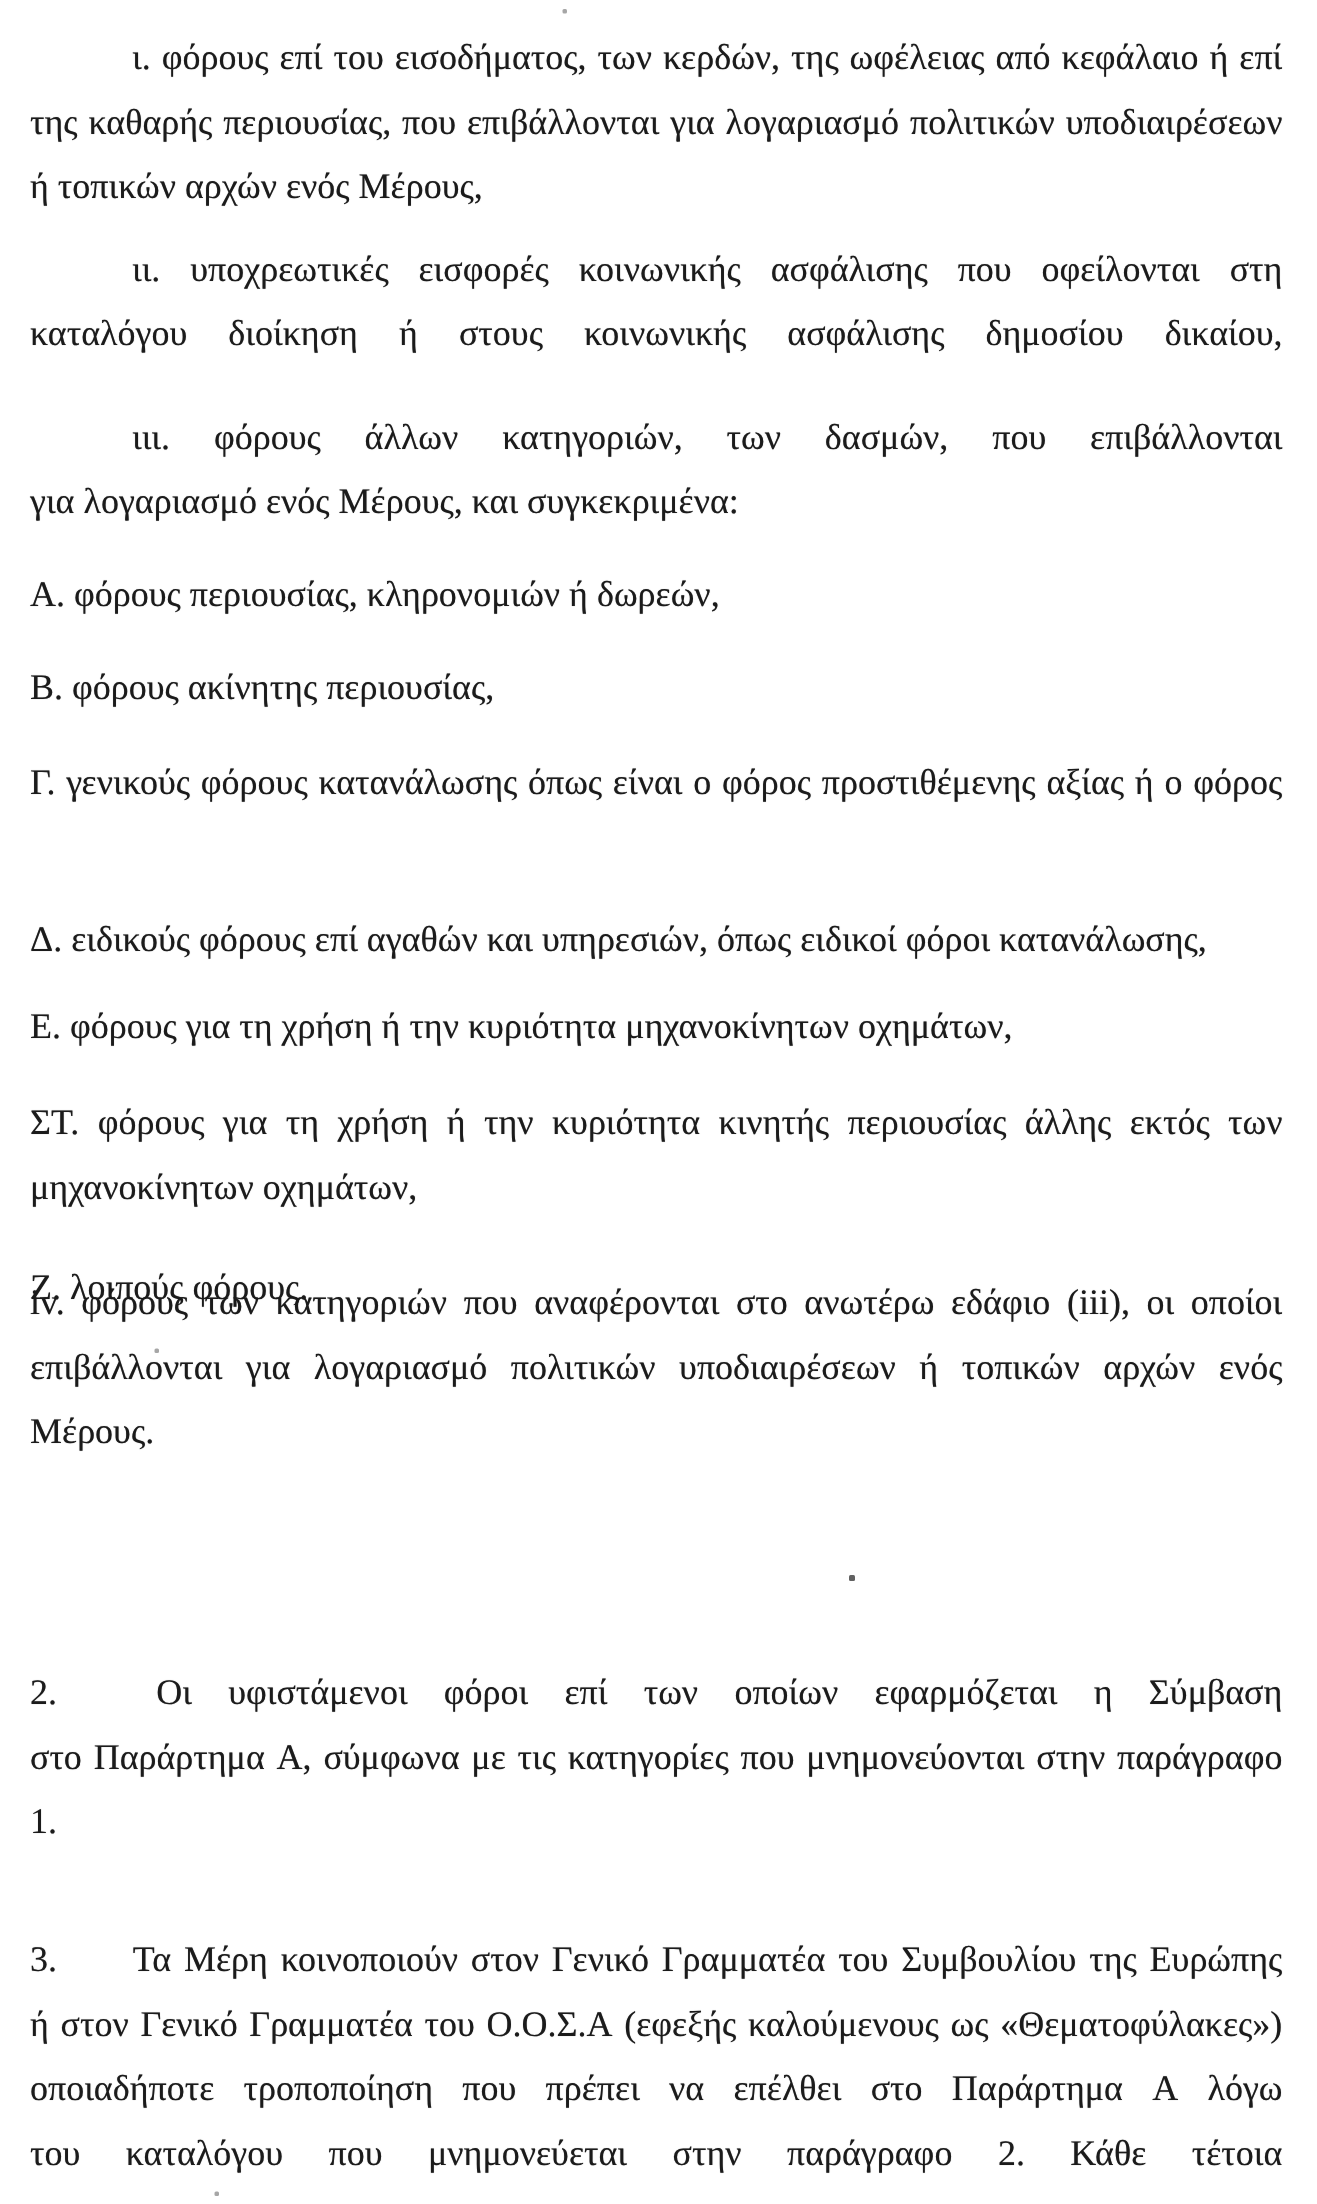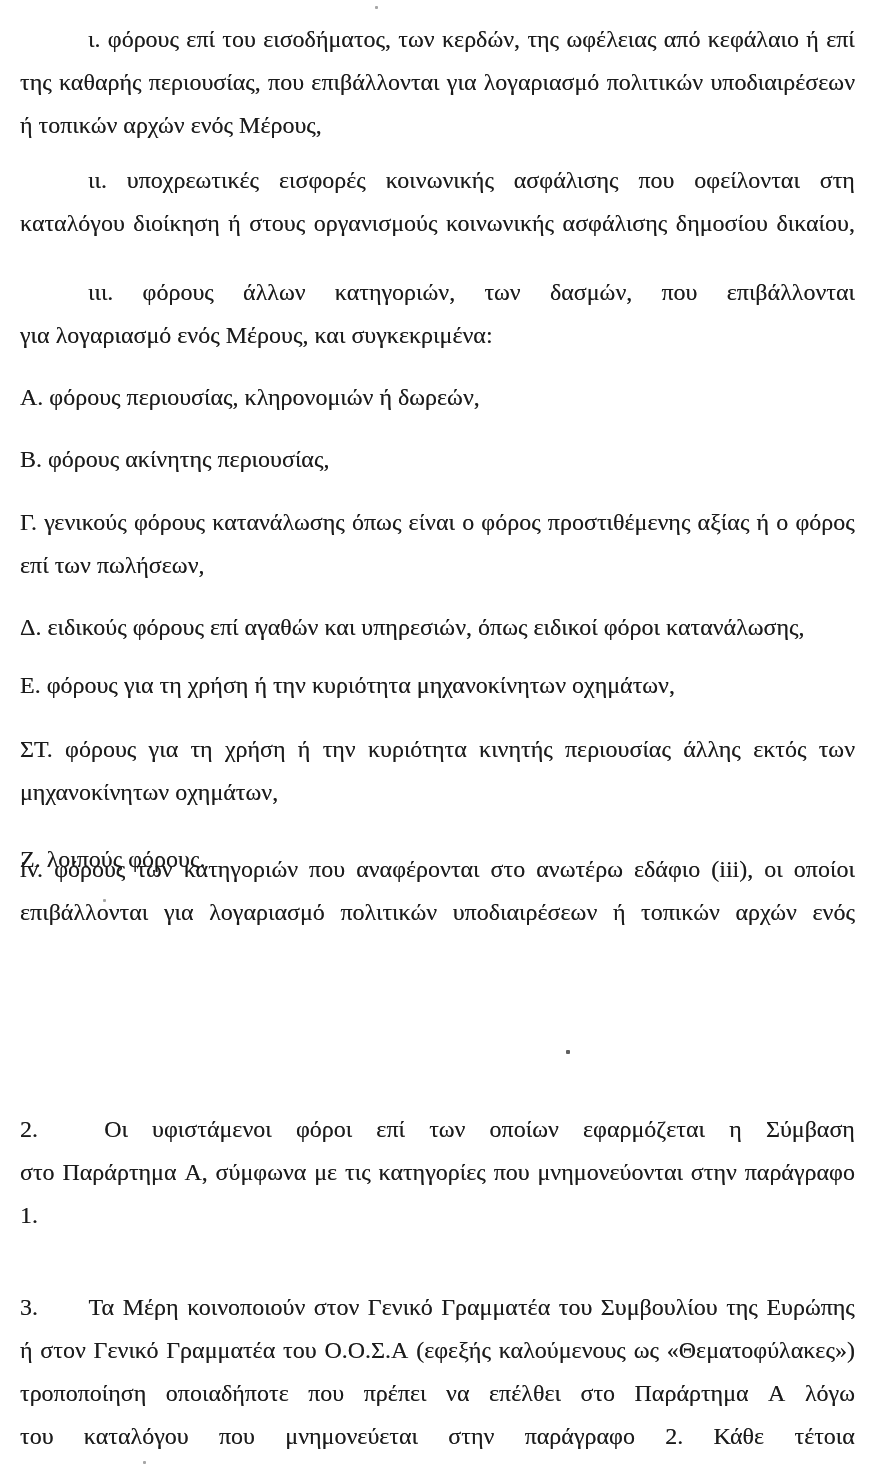--- a/index.html
+++ b/index.html
@@ -52,39 +52,38 @@
 <div class="page">
 
   <section class="para" style="top:18px">
     <div class="line justify indent"><span class="w">ι.</span><span class="w">φόρους</span><span class="w">επί</span><span class="w">του</span><span class="w">εισοδήματος,</span><span class="w">των</span><span class="w">κερδών,</span><span class="w">της</span><span class="w">ωφέλειας</span><span class="w">από</span><span class="w">κεφάλαιο</span><span class="w">ή</span><span class="w">επί</span></div>
     <div class="line justify"><span class="w">της</span><span class="w">καθαρής</span><span class="w">περιουσίας,</span><span class="w">που</span><span class="w">επιβάλλονται</span><span class="w">για</span><span class="w">λογαριασμό</span><span class="w">πολιτικών</span><span class="w">υποδιαιρέσεων</span></div>
     <div class="line">ή τοπικών αρχών ενός Μέρους,</div>
   </section>
 
   <section class="para" style="top:159px">
     <div class="line justify indent"><span class="w">ιι.</span><span class="w">υποχρεωτικές</span><span class="w">εισφορές</span><span class="w">κοινωνικής</span><span class="w">ασφάλισης</span><span class="w">που</span><span class="w">οφείλονται</span><span class="w">στη</span></div>
-    <div class="line justify"><span class="w">καταλόγου</span><span class="w">διοίκηση</span><span class="w">ή</span><span class="w">στους</span><span class="w">οργανισμούς</span><span class="w">κοινωνικής</span><span class="w">ασφάλισης</span><span class="w">δημοσίου</span><span class="w">δικαίου,</span></div>
+    <div class="line justify"><span class="w">καταλόγου</span><span class="w">διοίκηση</span><span class="w">ή</span><span class="w">στους</span><span class="w">κοινωνικής</span><span class="w">ασφάλισης</span><span class="w">δημοσίου</span><span class="w">δικαίου,</span></div>
   </section>
 
   <section class="para" style="top:271px">
     <div class="line justify indent"><span class="w">ιιι.</span><span class="w">φόρους</span><span class="w">άλλων</span><span class="w">κατηγοριών,</span><span class="w">των</span><span class="w">δασμών,</span><span class="w">που</span><span class="w">επιβάλλονται</span></div>
     <div class="line">για λογαριασμό ενός Μέρους, και συγκεκριμένα:</div>
   </section>
 
   <section class="para" style="top:376px">
     <div class="line">Α. φόρους περιουσίας, κληρονομιών ή δωρεών,</div>
   </section>
 
   <section class="para" style="top:438px">
     <div class="line">Β. φόρους ακίνητης περιουσίας,</div>
   </section>
 
   <section class="para" style="top:501px">
     <div class="line justify"><span class="w">Γ.</span><span class="w">γενικούς</span><span class="w">φόρους</span><span class="w">κατανάλωσης</span><span class="w">όπως</span><span class="w">είναι</span><span class="w">ο</span><span class="w">φόρος</span><span class="w">προστιθέμενης</span><span class="w">αξίας</span><span class="w">ή</span><span class="w">ο</span><span class="w">φόρος</span></div>
-    <div class="line">επί των πωλήσεων,</div>
   </section>
 
   <section class="para" style="top:606px">
     <div class="line">Δ. ειδικούς φόρους επί αγαθών και υπηρεσιών, όπως ειδικοί φόροι κατανάλωσης,</div>
   </section>
 
   <section class="para" style="top:664px">
     <div class="line">Ε. φόρους για τη χρήση ή την κυριότητα μηχανοκίνητων οχημάτων,</div>
   </section>
 
@@ -93,32 +92,33 @@
     <div class="line">μηχανοκίνητων οχημάτων,</div>
   </section>
 
   <section class="para" style="top:838px">
     <div class="line">Ζ. λοιπούς φόρους.</div>
   </section>
 
   <section class="para" style="top:848px">
     <div class="line justify"><span class="w">iv.</span><span class="w">φόρους</span><span class="w">των</span><span class="w">κατηγοριών</span><span class="w">που</span><span class="w">αναφέρονται</span><span class="w">στο</span><span class="w">ανωτέρω</span><span class="w">εδάφιο</span><span class="w">(iii),</span><span class="w">οι</span><span class="w">οποίοι</span></div>
     <div class="line justify"><span class="w">επιβάλλονται</span><span class="w">για</span><span class="w">λογαριασμό</span><span class="w">πολιτικών</span><span class="w">υποδιαιρέσεων</span><span class="w">ή</span><span class="w">τοπικών</span><span class="w">αρχών</span><span class="w">ενός</span></div>
+    <div class="line">Μέρους.</div>
   </section>
 
   <section class="para" style="top:1108px">
     <div class="line justify hang"><span class="w hang-num">2.</span><span class="w">Οι</span><span class="w">υφιστάμενοι</span><span class="w">φόροι</span><span class="w">επί</span><span class="w">των</span><span class="w">οποίων</span><span class="w">εφαρμόζεται</span><span class="w">η</span><span class="w">Σύμβαση</span></div>
     <div class="line justify"><span class="w">στο</span><span class="w">Παράρτημα</span><span class="w">Α,</span><span class="w">σύμφωνα</span><span class="w">με</span><span class="w">τις</span><span class="w">κατηγορίες</span><span class="w">που</span><span class="w">μνημονεύονται</span><span class="w">στην</span><span class="w">παράγραφο</span></div>
     <div class="line">1.</div>
   </section>
 
   <section class="para" style="top:1286px">
     <div class="line justify hang"><span class="w hang-num">3.</span><span class="w">Τα</span><span class="w">Μέρη</span><span class="w">κοινοποιούν</span><span class="w">στον</span><span class="w">Γενικό</span><span class="w">Γραμματέα</span><span class="w">του</span><span class="w">Συμβουλίου</span><span class="w">της</span><span class="w">Ευρώπης</span></div>
     <div class="line justify"><span class="w">ή</span><span class="w">στον</span><span class="w">Γενικό</span><span class="w">Γραμματέα</span><span class="w">του</span><span class="w">Ο.Ο.Σ.Α</span><span class="w">(εφεξής</span><span class="w">καλούμενους</span><span class="w">ως</span><span class="w">«Θεματοφύλακες»)</span></div>
-    <div class="line justify"><span class="w">τροποποίηση</span><span class="w">οποιαδήποτε</span><span class="w">που</span><span class="w">πρέπει</span><span class="w">να</span><span class="w">επέλθει</span><span class="w">στο</span><span class="w">Παράρτημα</span><span class="w">Α</span><span class="w">λόγω</span></div>
+    <div class="line justify"><span class="w">οποιαδήποτε</span><span class="w">τροποποίηση</span><span class="w">που</span><span class="w">πρέπει</span><span class="w">να</span><span class="w">επέλθει</span><span class="w">στο</span><span class="w">Παράρτημα</span><span class="w">Α</span><span class="w">λόγω</span></div>
     <div class="line justify"><span class="w">του</span><span class="w">καταλόγου</span><span class="w">που</span><span class="w">μνημονεύεται</span><span class="w">στην</span><span class="w">παράγραφο</span><span class="w">2.</span><span class="w">Κάθε</span><span class="w">τέτοια</span></div>
   </section>
 
 </div>
 
 <div class="speck faint" style="left:375px; top:6px"></div>
 <div class="speck faint" style="left:103px; top:899px"></div>
 <div class="speck" style="left:566px; top:1050px"></div>
 <div class="speck faint" style="left:143px; top:1461px"></div>
 

